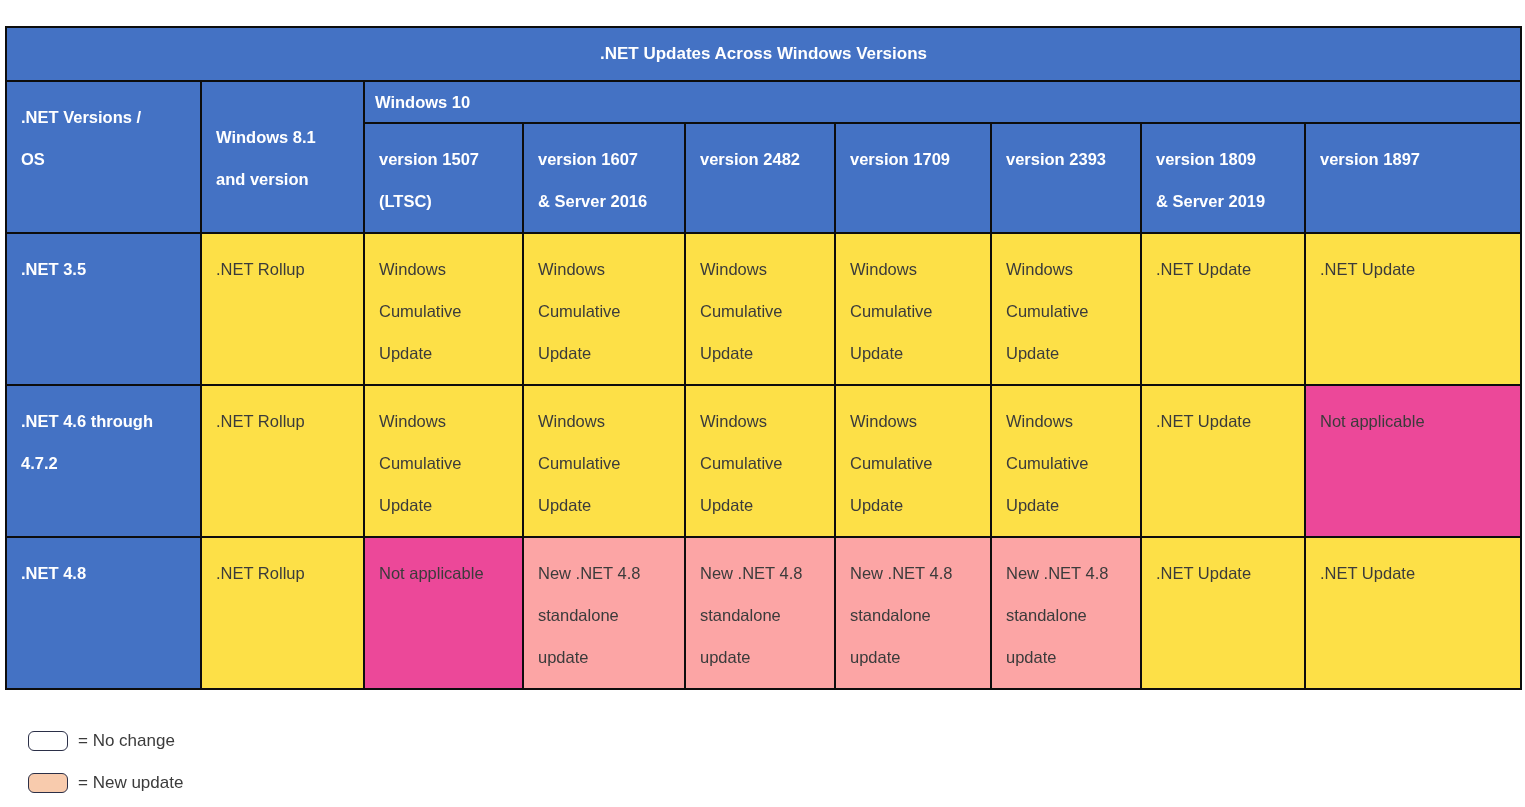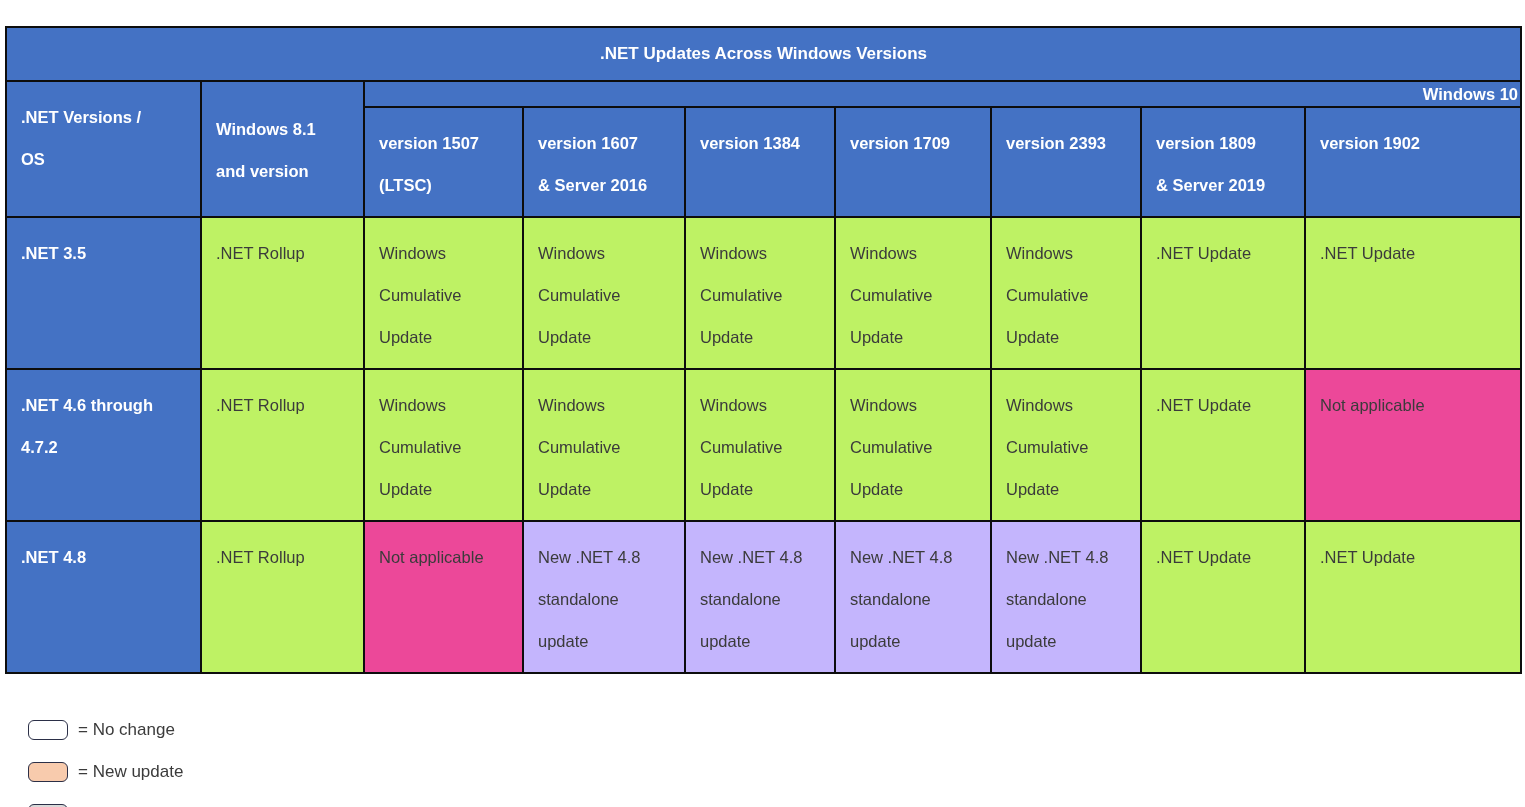--- a/index.html
+++ b/index.html
@@ -30,42 +30,42 @@
     border-collapse: collapse;
     table-layout: fixed;
   }
   .matrix td {
     border: 2px solid #0d0d0d;
     vertical-align: top;
     padding: 14px 12px 10px 14px;
     font-size: 16.5px;
     line-height: 42px;
     color: #3b3b3b;
-    background: #bef264;
+    background: #fde047;
     box-sizing: border-box;
   }
   .matrix td.blue {
     background: #4472C4;
     color: #ffffff;
     font-weight: bold;
   }
   .matrix td.title {
     text-align: center;
     font-size: 17px;
     line-height: 20px;
     padding: 16px 10px;
     vertical-align: middle;
   }
   .matrix td.grouphead {
-    text-align: right;
+    text-align: left;
     vertical-align: middle;
     line-height: 20px;
-    padding: 2px;
-  }
-  .matrix td.peach { background: #c4b5fd; }
+    padding: 10px;
+  }
+  .matrix td.peach { background: #fca5a5; }
   .matrix td.gray  { background: #ec4899; }
 
   .cellline { display: block; white-space: nowrap; }
 
   
   .c0 { width: 195px; }
   .c1 { width: 163px; }
   .c2 { width: 159px; }
   .c3 { width: 162px; }
   .c4 { width: 150px; }
@@ -76,21 +76,21 @@
 
   
   .legend {
     position: absolute;
     left: 28px;
     top: 688px;
     width: 500px;
   }
   .legend-row {
     display: flex;
-    align-items: center;
+    align-items: flex-end;
     height: 42px;
   }
   .swatch {
     width: 40px;
     height: 20px;
     border: 1.6px solid #2b2f47;
     border-radius: 6px;
     flex: 0 0 auto;
     box-sizing: border-box;
   }
@@ -141,37 +141,37 @@
       <tr>
         <td class="blue">
           <span class="cellline">version 1507</span>
           <span class="cellline">(LTSC)</span>
         </td>
         <td class="blue">
           <span class="cellline">version 1607</span>
           <span class="cellline">&amp; Server 2016</span>
         </td>
         <td class="blue">
-          <span class="cellline">version 1384</span>
+          <span class="cellline">version 2482</span>
           <span class="cellline"></span>
         </td>
         <td class="blue">
           <span class="cellline">version 1709</span>
           <span class="cellline"></span>
         </td>
         <td class="blue">
           <span class="cellline">version 2393</span>
           <span class="cellline"></span>
         </td>
         <td class="blue">
           <span class="cellline">version 1809</span>
           <span class="cellline">&amp; Server 2019</span>
         </td>
         <td class="blue">
-          <span class="cellline">version 1902</span>
+          <span class="cellline">version 1897</span>
           <span class="cellline"></span>
         </td>
       </tr>
 
       <tr class="data-row">
         <td class="blue">
           <span class="cellline">.NET 3.5</span>
           <span class="cellline"></span>
         </td>
       <td>

